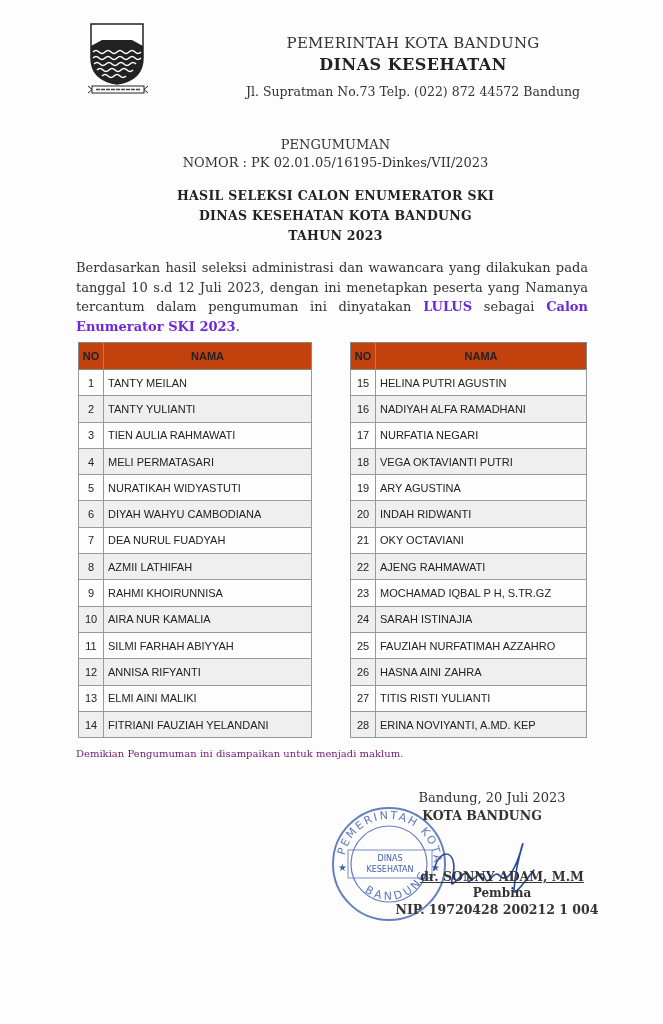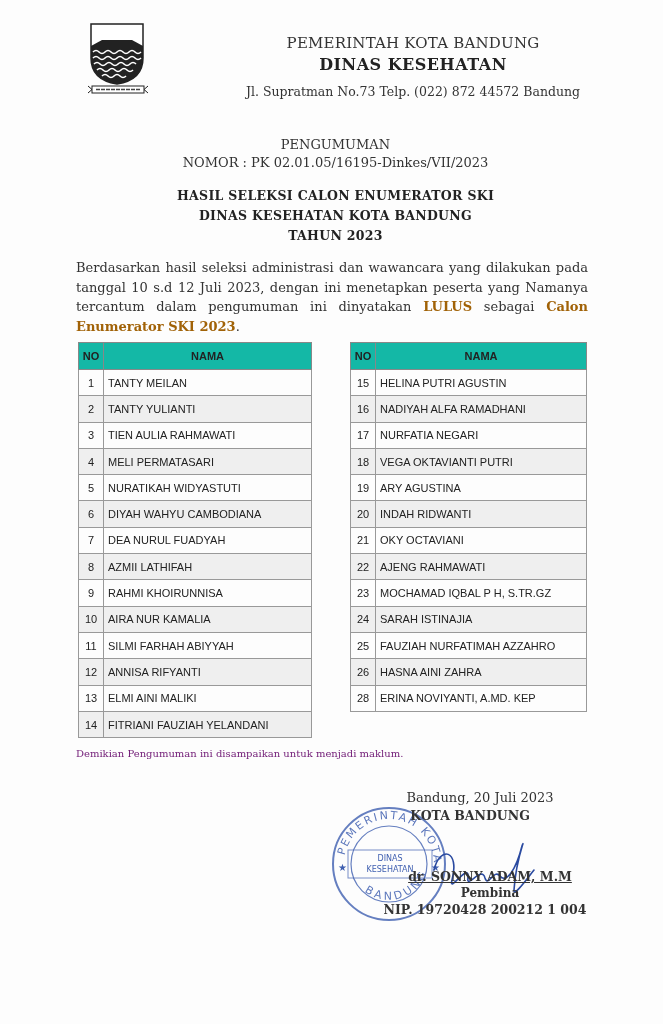--- a/index.html
+++ b/index.html
@@ -12,41 +12,41 @@
   .logo { left: 88px; top: 22px; width: 62px; height: 72px; }
   .kop { left: 198px; top: 34px; width: 430px; text-align: center; }
   .kop .l1 { font-size: 15px; letter-spacing: 0.2px; color: #333; }
   .kop .l2 { font-size: 16px; font-weight: bold; margin-top: 3px; letter-spacing: 0.5px; }
   .kop .l3 { font-size: 12.5px; margin-top: 10px; color: #333; }
   .title-block { left: 4px; width: 663px; top: 136px; text-align: center; }
   .title-block .p { font-size: 13px; color: #333; line-height: 18px; }
   .title-block .h { font-size: 12.5px; font-weight: bold; line-height: 20px; letter-spacing: 0.3px; }
   .title-block .gap { height: 14px; }
   .intro { left: 76px; top: 258px; width: 512px; font-size: 13px; line-height: 19.5px; text-align: justify; color: #333; }
-  .intro b { color: #a16207; }
+  .intro b { color: #6d28d9; }
   
   table.list {
     position: absolute; border-collapse: collapse;
     font-family: "Liberation Sans", sans-serif; font-size: 11px; color: #222;
     border: 1.5px solid #666;
   }
   table.list th {
-    background: #14b8a6; font-weight: bold; height: 24px; border: 1px solid #888; font-size: 11px;
+    background: #c2410c; font-weight: bold; height: 24px; border: 1px solid #888; font-size: 11px;
   }
   table.list td { height: 25.3px; border: 1px solid #999; padding: 0; }
   table.list td.no { text-align: center; width: 24px; }
   table.list td.nm { padding-left: 4px; }
   table.list tr:nth-child(even) td { background: #efefef; }
   .left-table { left: 78px; top: 342px; width: 234px; }
   .right-table { left: 350px; top: 342px; width: 237px; }
   .left-table td.no { width: 22px; }
   .right-table td.no { width: 24px; }
   .closing { left: 76px; top: 748px; font-size: 10px; color: #701a75; }
   
-  .sig { left: 340px; top: 790px; width: 260px; text-align: center; font-size: 13px; color: #333; }
+  .sig { left: 352px; top: 790px; width: 260px; text-align: center; font-size: 13px; color: #333; }
   .sig .place { padding-left: 20px; }
   .sig .role { font-weight: bold; font-size: 12.5px; line-height: 18px; margin-top: 2px; }
   .sig .name { font-weight: bold; text-decoration: underline; font-size: 12.5px; margin-top: 44px; padding-left: 40px; }
   .sig .rank { font-weight: bold; font-size: 12px; margin-top: 2px; padding-left: 40px; }
   .sig .nip { font-weight: bold; font-size: 12.5px; margin-top: 2px; padding-left: 30px; }
   .stamp { left: 330px; top: 805px; width: 118px; height: 118px; }
   .signature { left: 430px; top: 840px; width: 120px; height: 60px; }
 </style>
 </head>
 <body>
@@ -201,20 +201,24 @@
         <td class="no">24</td>
         <td class="nm">SARAH ISTINAJIA</td>
       </tr>
       <tr>
         <td class="no">25</td>
         <td class="nm">FAUZIAH NURFATIMAH AZZAHRO</td>
       </tr>
       <tr>
         <td class="no">26</td>
         <td class="nm">HASNA AINI ZAHRA</td>
+      </tr>
+      <tr>
+        <td class="no">27</td>
+        <td class="nm">TITIS RISTI YULIANTI</td>
       </tr>
       <tr>
         <td class="no">28</td>
         <td class="nm">ERINA NOVIYANTI, A.MD. KEP</td>
       </tr>
     </tbody>
 </table>
 
 <div class="abs closing">Demikian Pengumuman ini disampaikan untuk menjadi maklum.</div>
 

